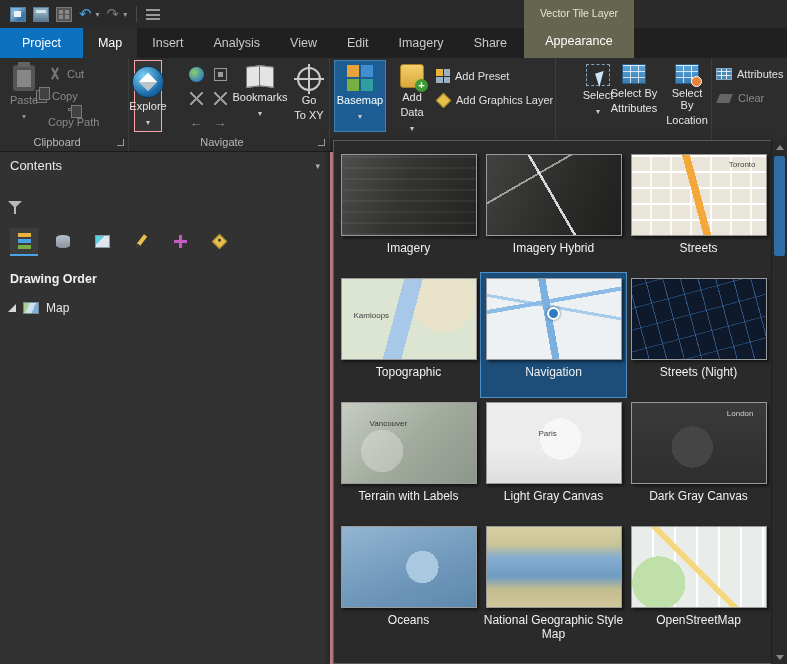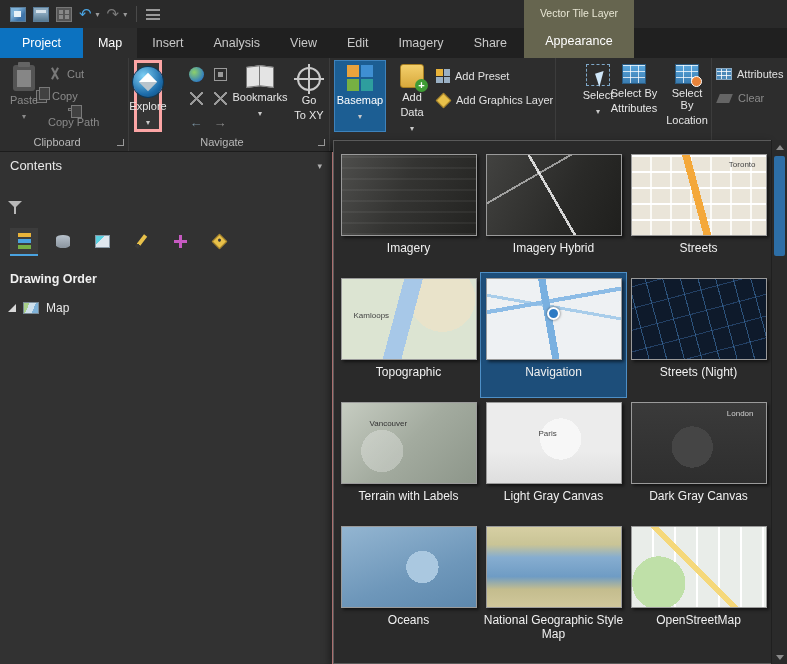--- a/index.html
+++ b/index.html
@@ -39,21 +39,21 @@
   
   .ribbon{position:absolute;left:0;top:58px;width:100%;height:94px;background:#2d2d2d;border-bottom:1px solid #1c1c1c;}
   .rgroup{position:absolute;top:0;bottom:0;border-right:1px solid #3c3c3c;}
   .grp-label{position:absolute;bottom:0;left:0;right:14px;height:17px;line-height:17px;text-align:center;font-size:11px;color:#b8b8b8;}
   .launcher{position:absolute;right:4px;bottom:5px;width:7px;height:7px;border-right:1px solid #9a9a9a;border-bottom:1px solid #9a9a9a;}
   .bigbtn{position:absolute;display:flex;flex-direction:column;align-items:center;padding-top:4px;gap:3px;font-size:11px;line-height:12px;text-align:center;color:#e6e6e6;}
   .bigbtn .caret::before{content:"▾";font-size:8px;color:#c9c9c9;}
   .sbtn{position:absolute;display:flex;align-items:center;gap:5px;font-size:11px;color:#e0e0e0;height:20px;}
   .dis{color:#8a8a8a !important;}
   .dis .caret::before{color:#8a8a8a;}
-  .explore-btn{border:3px solid #fca5a5;background:#353535;width:28px;height:72px;top:2px;justify-content:center;}
+  .explore-btn{border:1px solid #fca5a5;background:#353535;width:28px;height:72px;top:2px;justify-content:center;}
   .basemap-btn{background:#1c5e93;border:1px solid #3e82bb;width:52px;height:72px;top:2px;color:#fff;}
 
   
   .paste-ico{width:22px;height:26px;background:#6f6f6f;border-radius:3px;position:relative;opacity:.6;}
   .paste-ico::before{content:"";position:absolute;left:5px;top:-3px;width:12px;height:5px;background:#8a8a8a;border-radius:1px;}
   .paste-ico::after{content:"";position:absolute;left:4px;top:5px;right:4px;bottom:4px;background:#c2c2c2;}
   .cut-ico{width:14px;height:14px;position:relative;opacity:.7;}
   .cut-ico::before,.cut-ico::after{content:"";position:absolute;width:2px;height:13px;background:#9a9a9a;left:6px;top:0;}
   .cut-ico::before{transform:rotate(28deg);}
   .cut-ico::after{transform:rotate(-28deg);}
@@ -98,21 +98,21 @@
       repeating-linear-gradient(90deg,transparent 0 7px,rgba(255,255,255,.75) 7px 8px),
       linear-gradient(#5aa7dd,#3a7cb0);position:relative;}
   .sbl-dot::after{content:"";position:absolute;right:-4px;bottom:-4px;width:9px;height:9px;border-radius:50%;background:#e8833a;border:1px solid #fff;}
   .attr-ico{width:16px;height:12px;border:1px solid #8aa8c0;background:
       repeating-linear-gradient(0deg,transparent 0 3px,rgba(255,255,255,.8) 3px 4px),
       repeating-linear-gradient(90deg,transparent 0 4px,rgba(255,255,255,.8) 4px 5px),
       #4a88b8;}
   .clear-ico{width:13px;height:9px;background:#8a8a8a;transform:skewX(-22deg);opacity:.6;margin:2px;}
 
   
-  .contents{position:absolute;left:0;top:152px;width:333px;height:512px;background:#323232;border-right:1px solid #fca5a5;}
+  .contents{position:absolute;left:0;top:152px;width:333px;height:512px;background:#323232;border-right:3px solid #fca5a5;}
   .c-header{position:absolute;left:0;top:0;right:0;height:28px;line-height:28px;padding-left:10px;font-size:13px;color:#e8e8e8;}
   .c-header .hdr-caret{position:absolute;right:10px;top:0;font-size:9px;color:#b0b0b0;}
   .hdr-caret::before{content:"▾";}
   .funnel{position:absolute;left:8px;top:48px;width:14px;height:15px;}
   .funnel::before{content:"";position:absolute;top:1px;left:0;border-left:7px solid transparent;border-right:7px solid transparent;border-top:7px solid #b8b8b8;}
   .funnel::after{content:"";position:absolute;top:7px;left:6px;width:2px;height:7px;background:#b8b8b8;}
   .search-box{position:absolute;left:28px;top:44px;width:298px;height:23px;background:#242424;border:1px solid #6a6a6a;color:#dddddd;font-size:12px;padding:0 6px;font-family:"Liberation Sans",sans-serif;}
   .search-box::placeholder{font-style:italic;color:#9a9a9a;}
   .c-tools{position:absolute;left:10px;top:76px;display:flex;gap:11px;}
   .c-tool{width:28px;height:28px;display:flex;align-items:center;justify-content:center;border-bottom:2px solid transparent;}

